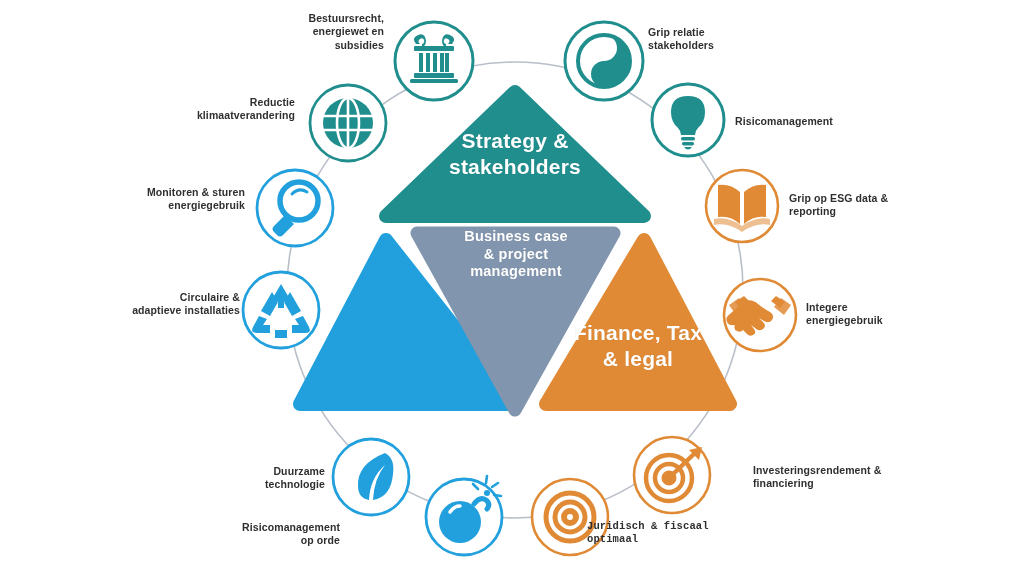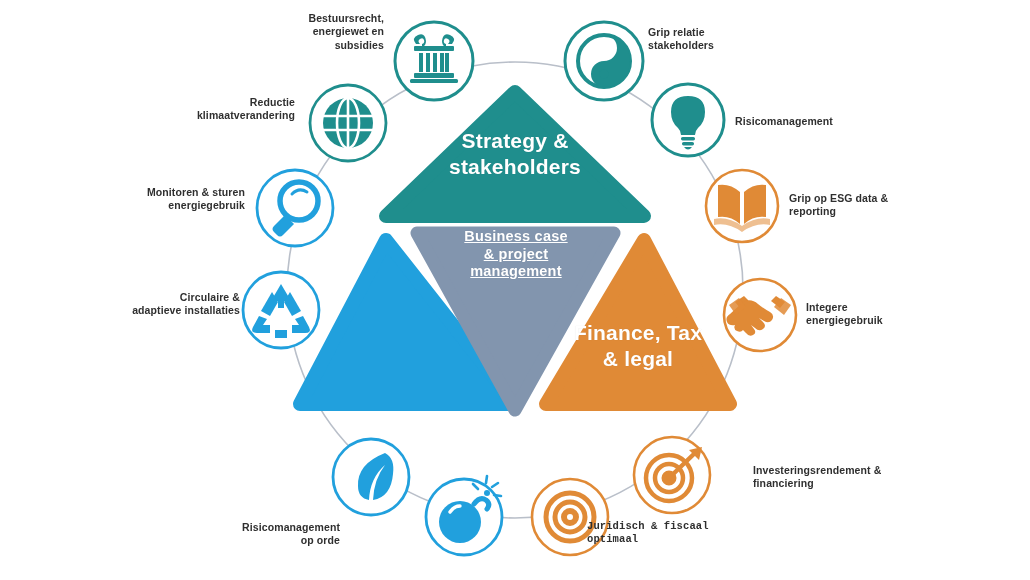--- a/index.html
+++ b/index.html
@@ -203,21 +203,21 @@
     </g>
   </svg>
 
   <div class="tri-label big" style="left:425px; top:128px; width:180px;">Strategy &amp;
 stakeholders</div>
 
 
   <div class="tri-label big" style="left:553px; top:320px; width:170px;">Finance, Tax
 &amp; legal</div>
 
-  <div class="tri-label mid" style="left:430px; top:228px; width:172px;text-decoration:underline;">Business case
+  <div class="tri-label mid" style="left:430px; top:228px; width:172px;">Business case
 &amp; project
 management</div>
 
   <div class="label left" style="left:254px; top:12px; width:130px;">Bestuursrecht,
 energiewet en
 subsidies</div>
 
   <div class="label right" style="left:648px; top:26px; width:150px;">Grip relatie
 stakeholders</div>
 
@@ -231,20 +231,22 @@
 
   <div class="label right" style="left:740px; top:464px; width:190px;margin-left:13px;">Investeringsrendement &amp;
 financiering</div>
 
   <div class="label right" style="left:587px; top:520px; width:160px;font-family:Liberation Mono, monospace;">Juridisch &amp; fiscaal
 optimaal</div>
 
   <div class="label left" style="left:200px; top:521px; width:140px;">Risicomanagement
 op orde</div>
 
+  <div class="label left" style="left:200px; top:465px; width:125px;">Duurzame
+technologie</div>
 
   <div class="label left" style="left:110px; top:186px; width:135px;">Monitoren &amp; sturen
 energiegebruik</div>
 
   <div class="label left" style="left:105px; top:291px; width:135px;">Circulaire &amp;
 adaptieve installaties</div>
 
   <div class="label left" style="left:160px; top:96px; width:135px;">Reductie
 klimaatverandering</div>
 

